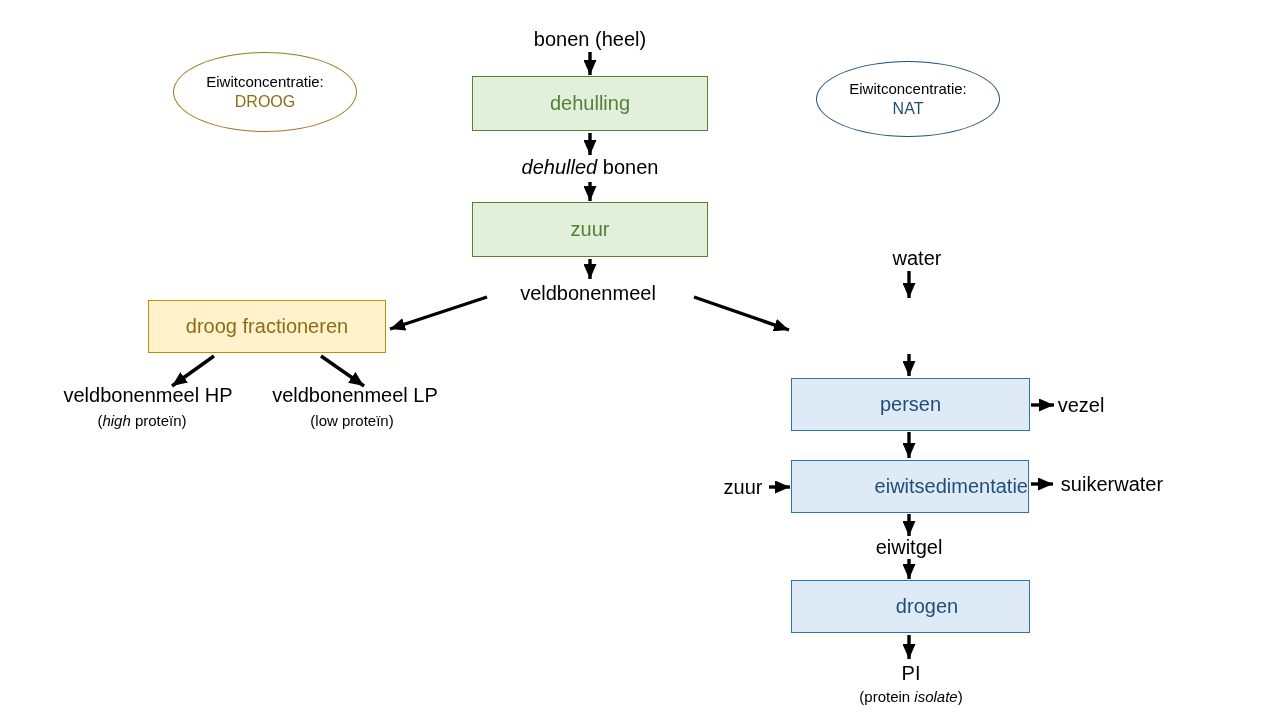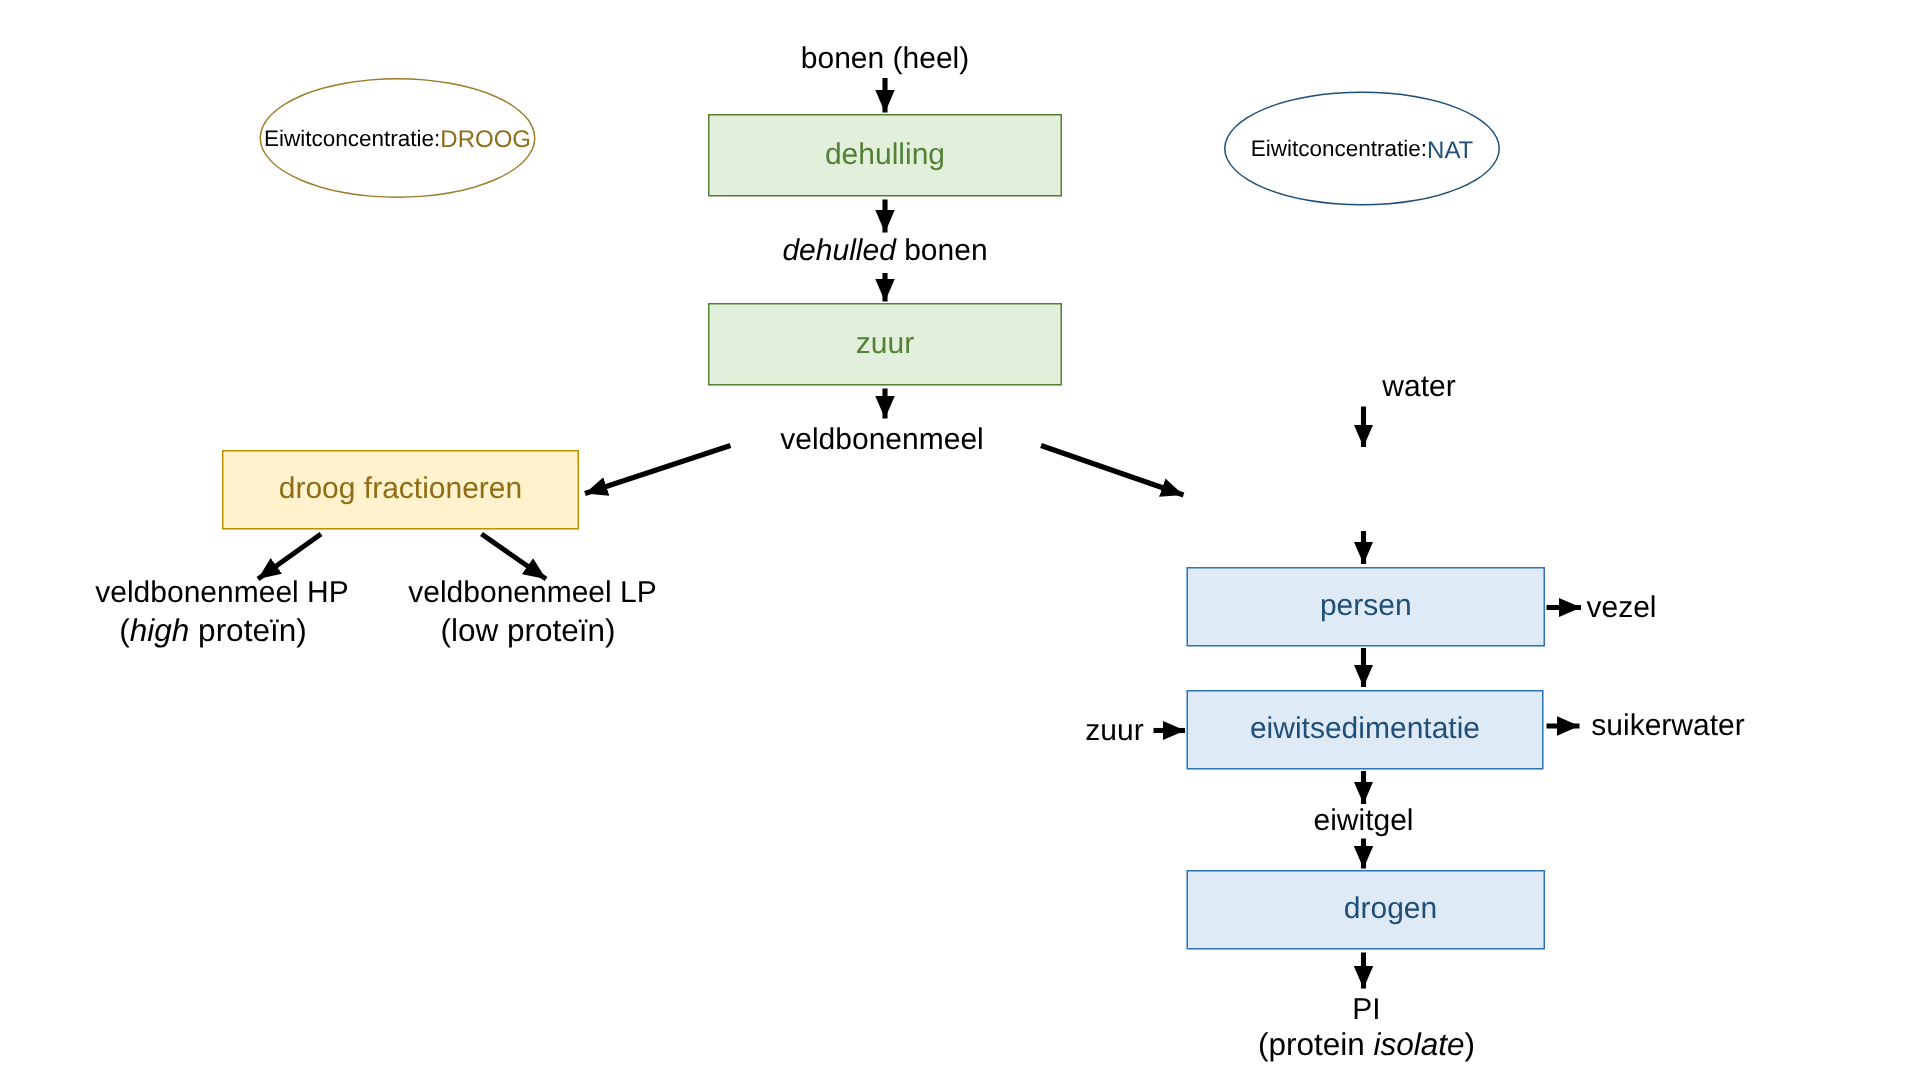--- a/index.html
+++ b/index.html
@@ -14,21 +14,21 @@
   }
   .label {
     position: absolute;
     transform: translate(-50%, -50%);
     font-size: 20px;
     white-space: nowrap;
     text-align: center;
     line-height: 1.1;
   }
   .sub {
-    font-size: 21px;
+    font-size: 15px;
   }
   .box {
     position: absolute;
     display: flex;
     align-items: center;
     justify-content: center;
     font-size: 20px;
     white-space: nowrap;
     box-sizing: border-box;
   }
@@ -44,21 +44,21 @@
   }
   .box.blue {
     background: var(--blue-fill, #DEEBF7);
     border: 1.5px solid var(--blue-border, #2E74B5);
     color: var(--blue-text, #1F4E79);
   }
   .oval {
     position: absolute;
     border-radius: 50%;
     display: flex;
-    flex-direction: row;
+    flex-direction: column;
     align-items: center;
     justify-content: center;
     box-sizing: border-box;
     background: #ffffff;
   }
   .oval .oval-title { font-size: 15px; color: #000000; }
   .oval .oval-value { font-size: 16px; margin-top: 3px; }
   #oval-droog {
     left: 173px; top: 52px; width: 184px; height: 80px;
     border: 1.5px solid var(--droog-oval-border, #9C7B26);
@@ -131,27 +131,27 @@
   <div class="label" style="left:588px; top:293px;">veldbonenmeel</div>
 
   <div class="box gold" style="left:148px; top:300px; width:238px; height:53px;">
     <span>droog fractioneren</span>
   </div>
   <div class="label" style="left:148px; top:395px;">veldbonenmeel HP</div>
   <div class="label sub" style="left:142px; top:421px;"><span>(</span><i>high</i><span> proteïn)</span></div>
   <div class="label" style="left:355px; top:395px;">veldbonenmeel LP</div>
   <div class="label sub" style="left:352px; top:421px;">(low proteïn)</div>
 
-  <div class="label" style="left:946px; top:258px;">water</div>
+  <div class="label" style="left:917px; top:258px;">water</div>
   <div class="box blue" style="left:791px; top:378px; width:239px; height:53px;">
     <span>persen</span>
   </div>
   <div class="label" style="left:1081px; top:405px;">vezel</div>
   <div class="label" style="left:743px; top:487px;">zuur</div>
-  <div class="box blue" style="left:791px; top:460px; width:238px; height:53px;">
+  <div class="box blue" style="left:791px; top:460px; width:238px; height:53px;justify-content:flex-end;">
     <span>eiwitsedimentatie</span>
   </div>
   <div class="label" style="left:1112px; top:484px;">suikerwater</div>
   <div class="label" style="left:909px; top:547px;">eiwitgel</div>
   <div class="box blue" style="left:791px; top:580px; width:239px; height:53px;padding-left:33px;">
     <span>drogen</span>
   </div>
   <div class="label" style="left:911px; top:673px;">PI</div>
   <div class="label sub" style="left:911px; top:697px;"><span>(protein </span><i>isolate</i><span>)</span></div>
 

